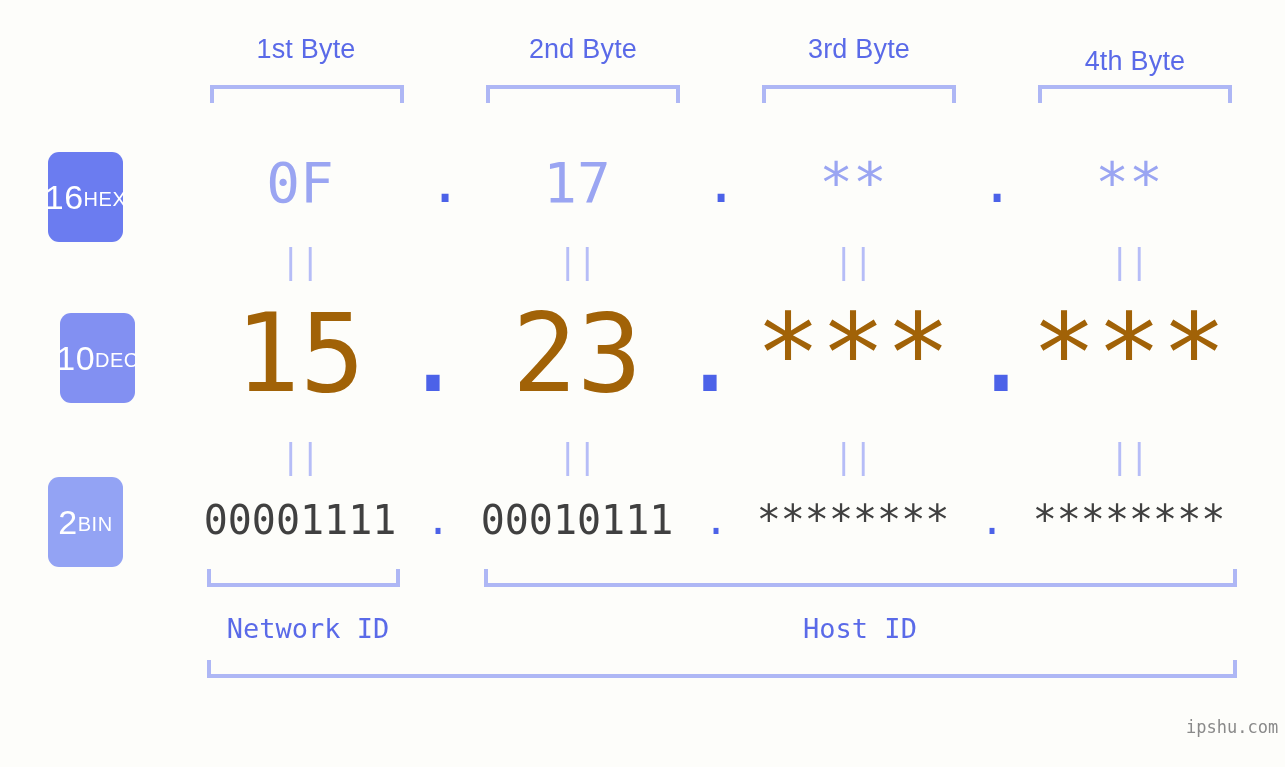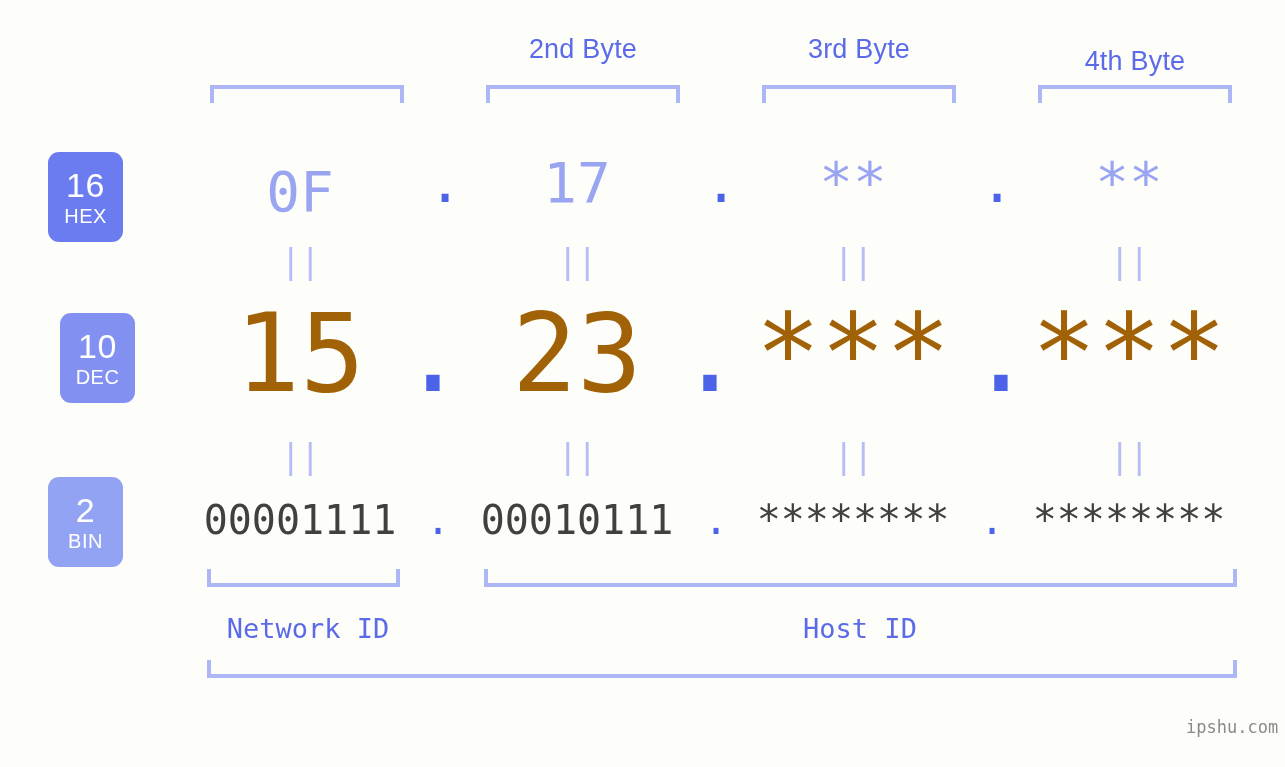--- a/index.html
+++ b/index.html
@@ -50,21 +50,21 @@
     height: 18px;
   }
 
   
   .badge {
     width: 75px;
     height: 90px;
     border-radius: 11px;
     color: #ffffff;
     display: flex;
-    flex-direction: column;
+    flex-direction: row;
     align-items: center;
     justify-content: center;
     font-family: "Liberation Sans", sans-serif;
     line-height: 1;
   }
   .badge-num {
     font-size: 34px;
     font-weight: 400;
     letter-spacing: 0.5px;
   }
@@ -135,36 +135,37 @@
     font-size: 17px;
     color: #8a8a8a;
     white-space: nowrap;
   }
 </style>
 </head>
 <body>
 
 <div class="stage">
 
+  <div class="abs byte-label" style="left:200px; top:34px; width:212px;">1st Byte</div>
   <div class="abs byte-label" style="left:477px; top:34px; width:212px;">2nd Byte</div>
   <div class="abs byte-label" style="left:753px; top:34px; width:212px;">3rd Byte</div>
   <div class="abs byte-label" style="left:1029px; top:46px; width:212px;">4th Byte</div>
 
   <div class="abs bracket-down" style="left:210px; top:85px; width:194px;"></div>
   <div class="abs bracket-down" style="left:486px; top:85px; width:194px;"></div>
   <div class="abs bracket-down" style="left:762px; top:85px; width:194px;"></div>
   <div class="abs bracket-down" style="left:1038px; top:85px; width:194px;"></div>
 
   <div class="abs badge" style="left:48px; top:152px; background:#6b7cf0;">
     <span class="badge-num">16</span>
     <span class="badge-name">HEX</span>
   </div>
 
   <div class="abs row-hex">
-    <div class="abs val" style="left:195px; top:164px; width:210px;">0F</div>
+    <div class="abs val" style="left:195px; top:155px; width:210px;">0F</div>
     <div class="abs dot dot-hex" style="left:405px; top:155px; width:80px;">.</div>
     <div class="abs val" style="left:472px; top:155px; width:210px;">17</div>
     <div class="abs dot dot-hex" style="left:681px; top:155px; width:80px;">.</div>
     <div class="abs val" style="left:748px; top:155px; width:210px;">**</div>
     <div class="abs dot dot-hex" style="left:957px; top:155px; width:80px;">.</div>
     <div class="abs val" style="left:1024px; top:155px; width:210px;">**</div>
   </div>
 
   <div class="abs eqmark" style="left:195px; top:244px; width:210px;">||</div>
   <div class="abs eqmark" style="left:472px; top:244px; width:210px;">||</div>

